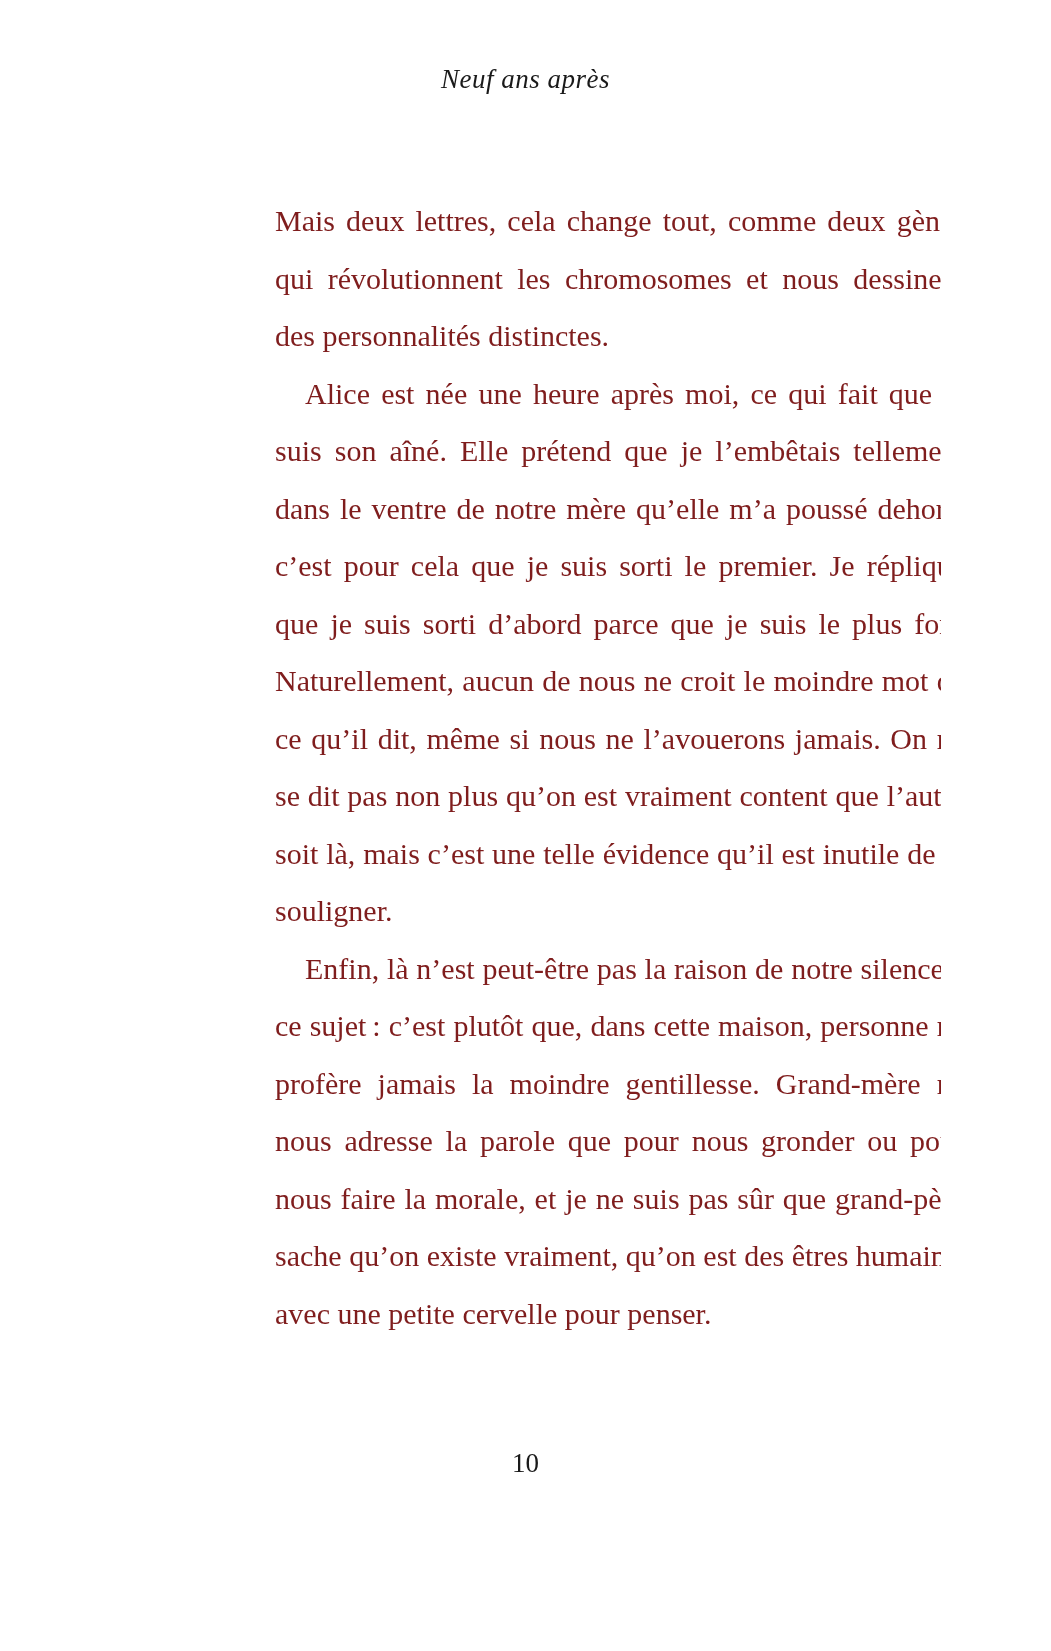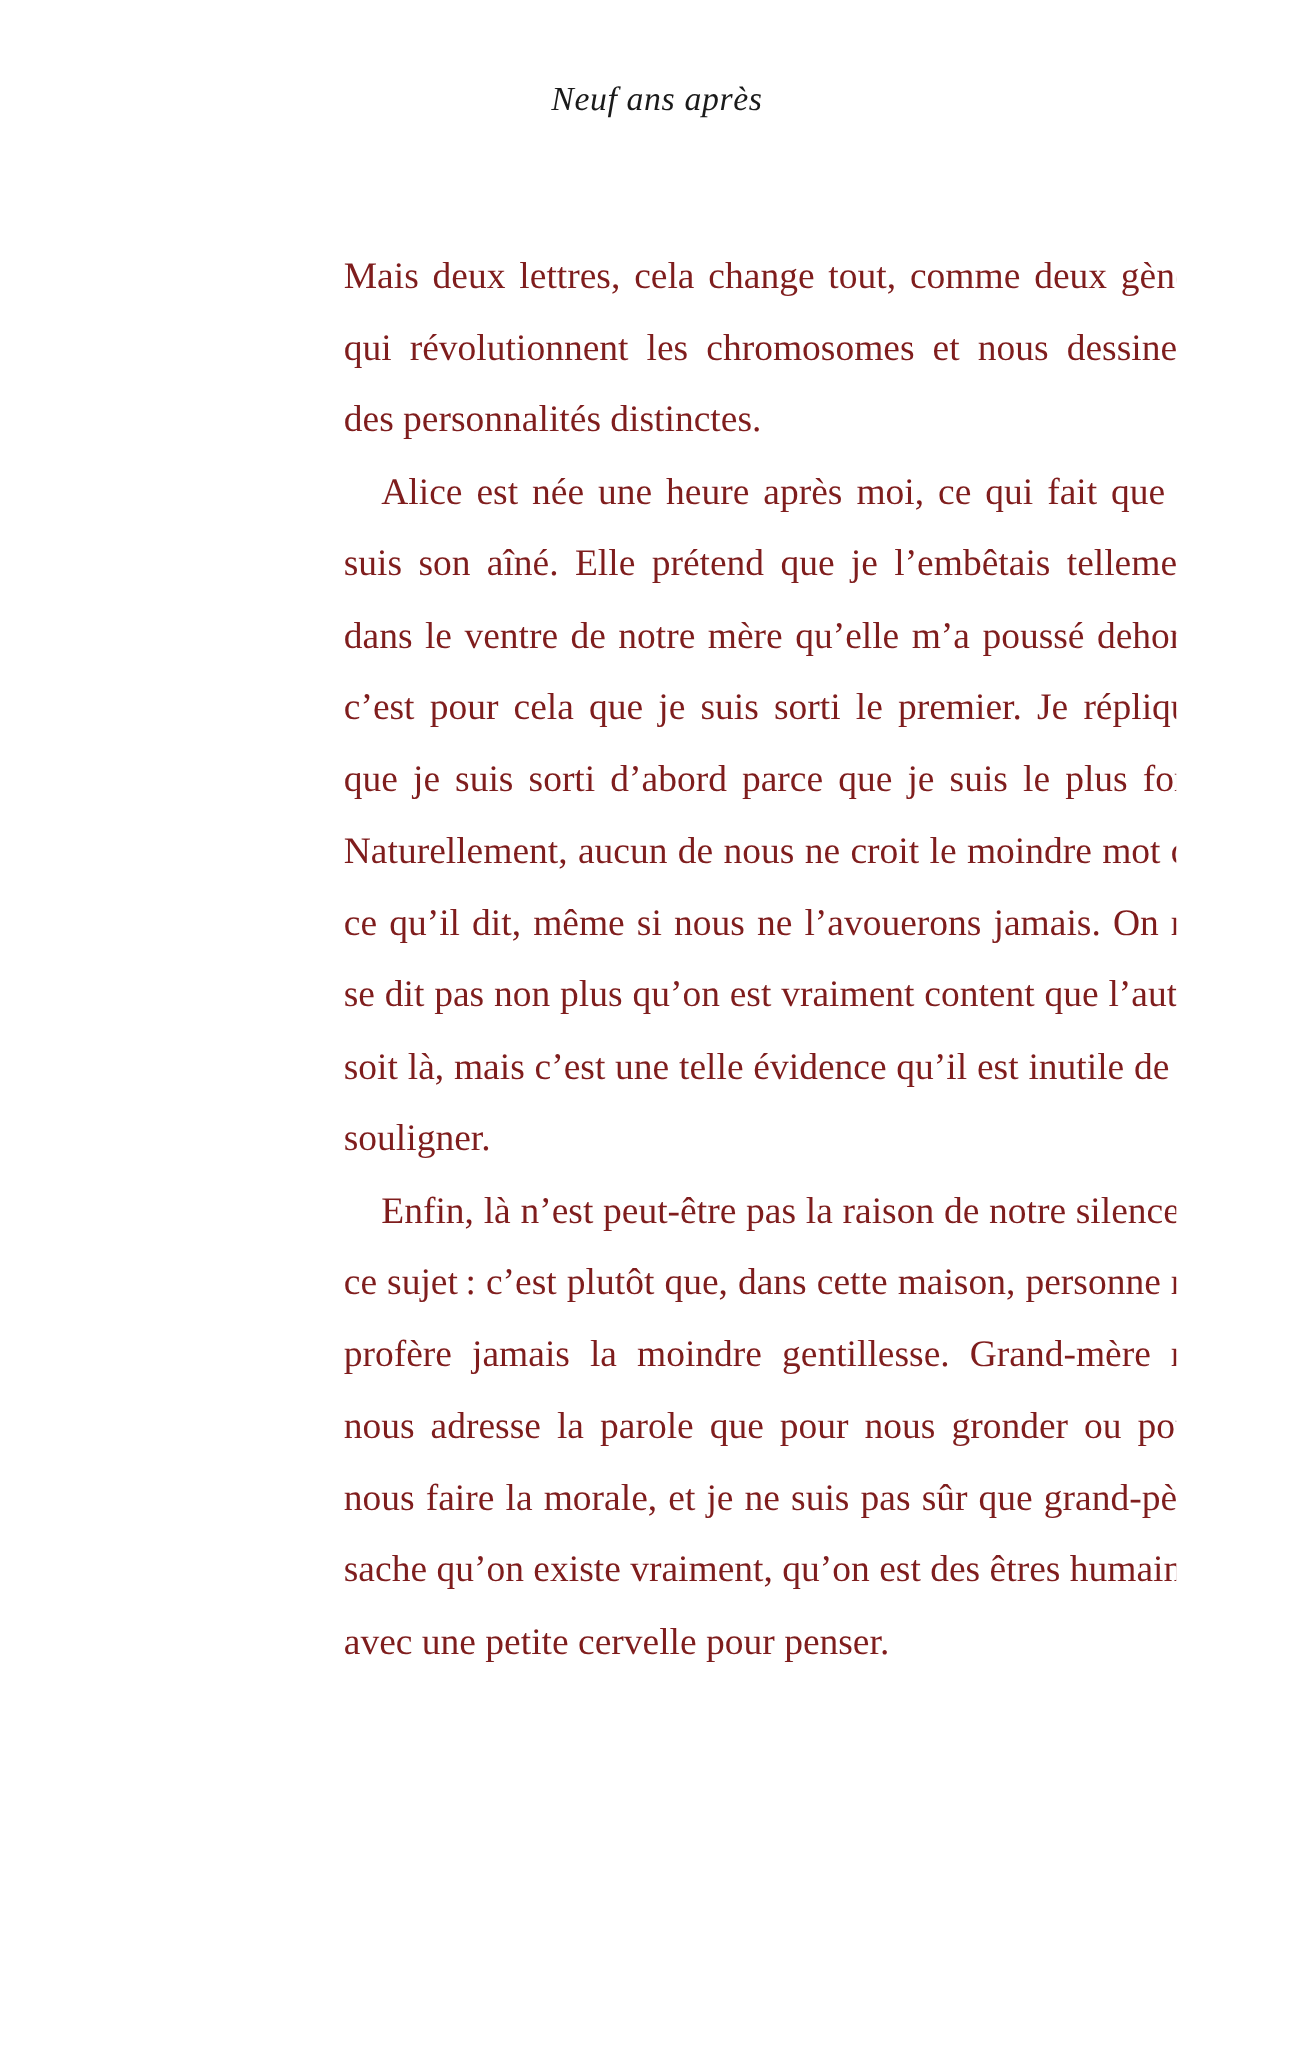--- a/index.html
+++ b/index.html
@@ -63,14 +63,15 @@
 <div class="page">
 
   <div class="running-header">Neuf ans après</div>
 
   <div class="text-block">
     <p class="no-indent">Mais deux lettres, cela change tout, comme deux gènes qui révolutionnent les chromosomes et nous dessinent des personnalités distinctes.</p>
     <p>Alice est née une heure après moi, ce qui fait que je suis son aîné. Elle prétend que je l’embêtais tellement dans le ventre de notre mère qu’elle m’a poussé dehors, c’est pour cela que je suis sorti le premier. Je réplique que je suis sorti d’abord parce que je suis le plus fort. Naturellement, aucun de nous ne croit le moindre mot de ce qu’il dit, même si nous ne l’avouerons jamais. On ne se dit pas non plus qu’on est vraiment content que l’autre soit là, mais c’est une telle évidence qu’il est inutile de la souligner.</p>
     <p>Enfin, là n’est peut-être pas la raison de notre silence à ce sujet : c’est plutôt que, dans cette maison, personne ne profère jamais la moindre gentillesse. Grand-mère ne nous adresse la parole que pour nous gronder ou pour nous faire la morale, et je ne suis pas sûr que grand-père sache qu’on existe vraiment, qu’on est des êtres humains, avec une petite cervelle pour penser.</p>
   </div>
 
+  <div class="page-number">10</div>
 
 </div>
 
 </body></html>

